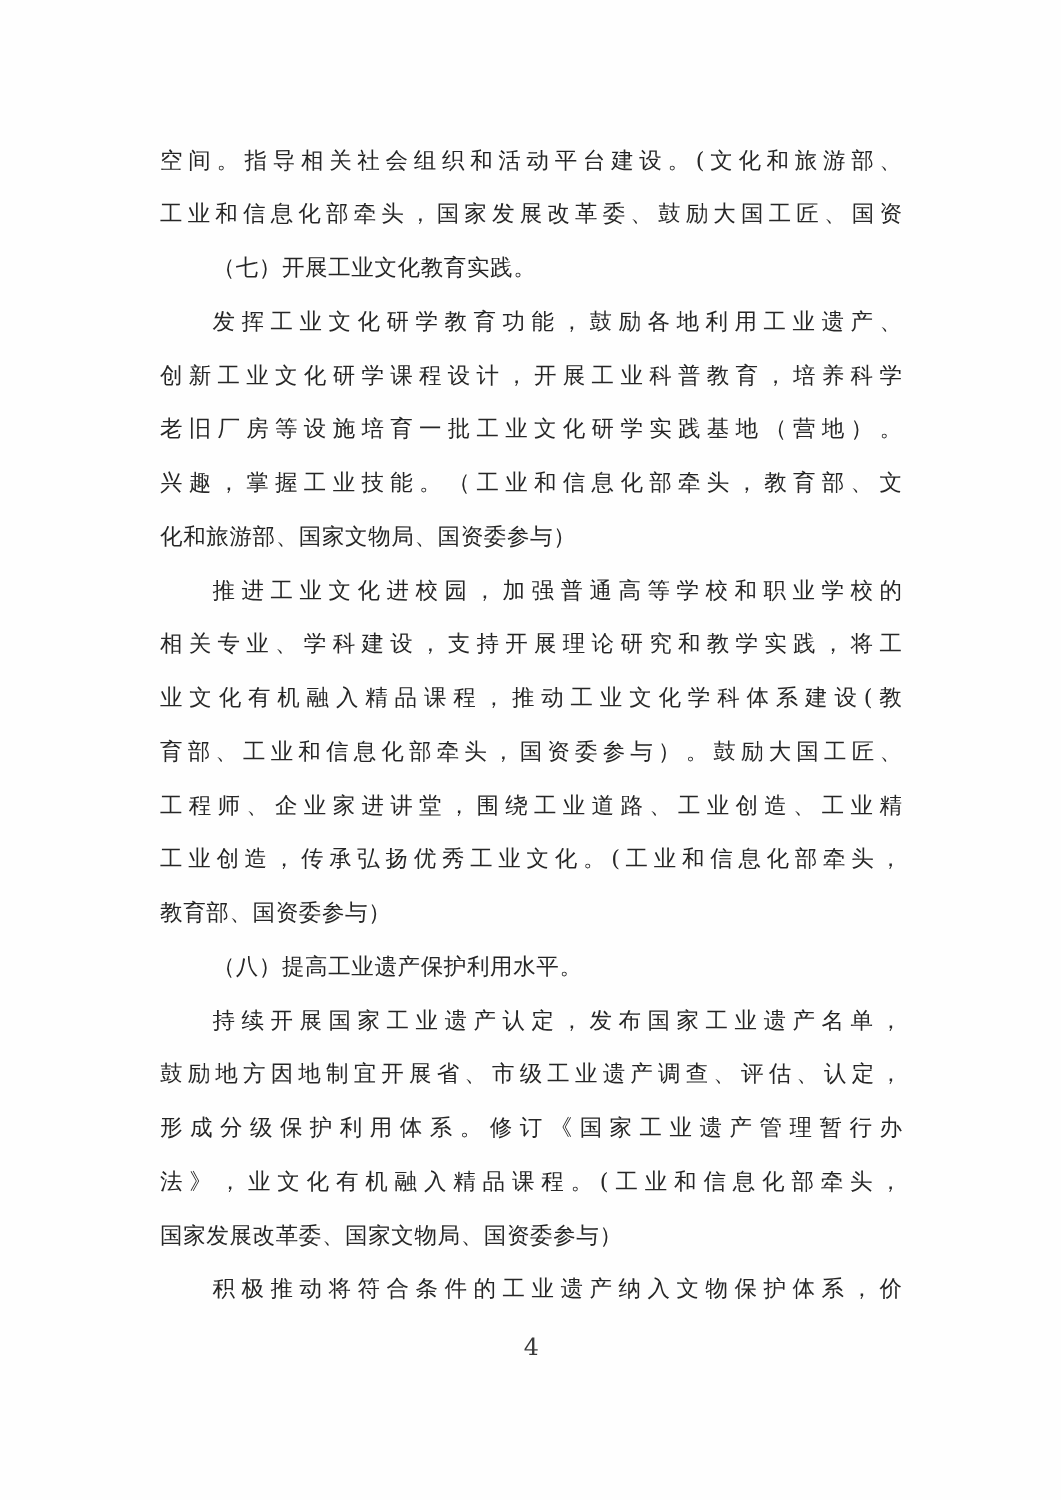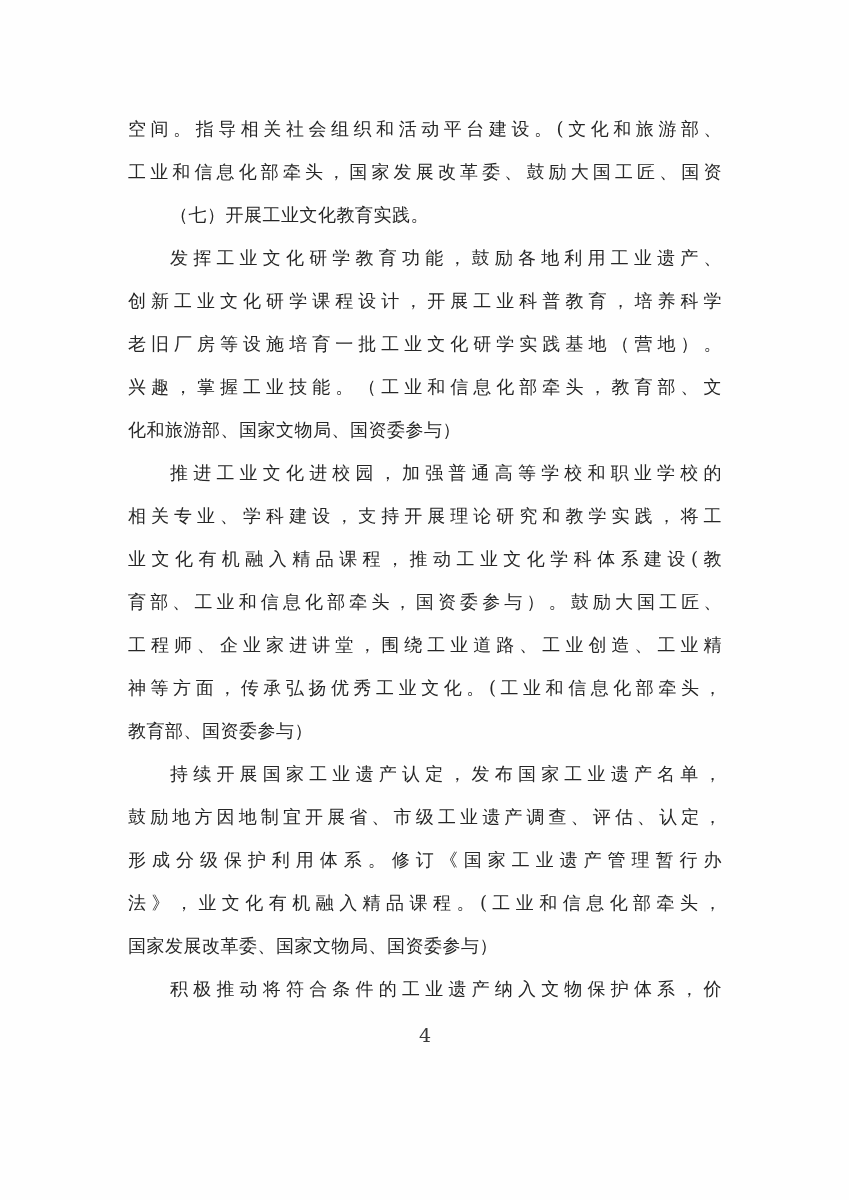--- a/index.html
+++ b/index.html
@@ -61,22 +61,23 @@
       <div class="line indent fill">发挥工业文化研学教育功能，鼓励各地利用工业遗产、</div>
       <div class="line fill">创新工业文化研学课程设计，开展工业科普教育，培养科学</div>
       <div class="line fill">老旧厂房等设施培育一批工业文化研学实践基地（营地）。</div>
       <div class="line fill">兴趣，掌握工业技能。（工业和信息化部牵头，教育部、文</div>
       <div class="line">化和旅游部、国家文物局、国资委参与）</div>
       <div class="line indent fill">推进工业文化进校园，加强普通高等学校和职业学校的</div>
       <div class="line fill">相关专业、学科建设，支持开展理论研究和教学实践，将工</div>
       <div class="line fill">业文化有机融入精品课程，推动工业文化学科体系建设(教</div>
       <div class="line fill">育部、工业和信息化部牵头，国资委参与）。鼓励大国工匠、</div>
       <div class="line fill">工程师、企业家进讲堂，围绕工业道路、工业创造、工业精</div>
-      <div class="line fill">神等方面，传承弘扬优秀工业文化。(工业和信息化部牵头，</div>
+      <div class="line fill">工业创造，传承弘扬优秀工业文化。(工业和信息化部牵头，</div>
       <div class="line">教育部、国资委参与）</div>
+      <div class="line indent">（八）提高工业遗产保护利用水平。</div>
       <div class="line indent fill">持续开展国家工业遗产认定，发布国家工业遗产名单，</div>
       <div class="line fill">鼓励地方因地制宜开展省、市级工业遗产调查、评估、认定，</div>
       <div class="line fill">形成分级保护利用体系。修订《国家工业遗产管理暂行办</div>
       <div class="line fill">法》，业文化有机融入精品课程。(工业和信息化部牵头，</div>
       <div class="line">国家发展改革委、国家文物局、国资委参与）</div>
       <div class="line indent fill">积极推动将符合条件的工业遗产纳入文物保护体系，价</div>
     </div>
   <div class="page-number">4</div>
 </div>
 

